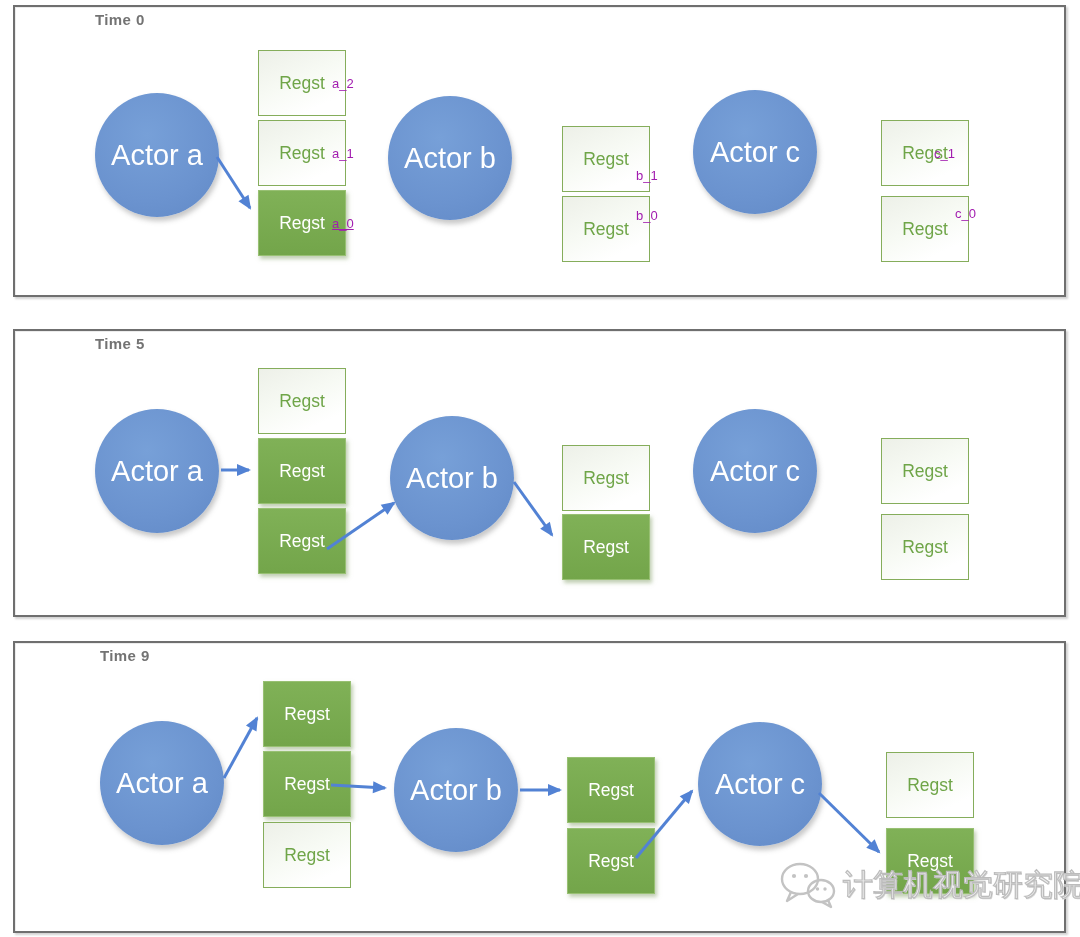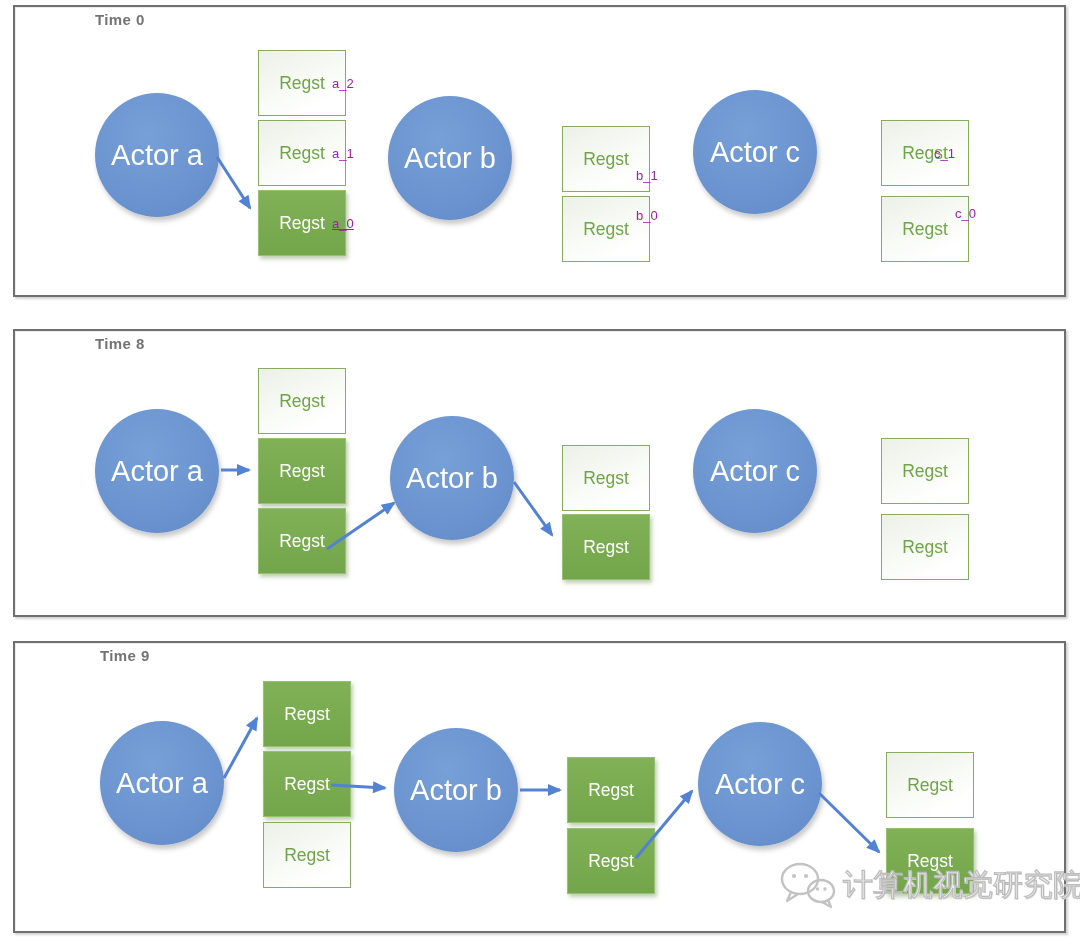--- a/index.html
+++ b/index.html
@@ -51,21 +51,21 @@
 </head>
 <body>
 
 <div class="canvas">
 
   <div class="panel" style="top:5px;height:288px;"></div>
   <div class="panel" style="top:329px;height:284px;"></div>
   <div class="panel" style="top:641px;height:288px;"></div>
 
   <div class="ptitle" style="left:95px;top:11px;">Time 0</div>
-  <div class="ptitle" style="left:95px;top:335px;">Time 8</div>
+  <div class="ptitle" style="left:95px;top:335px;">Time 5</div>
   <div class="ptitle" style="left:100px;top:647px;">Time 9</div>
 
   <div class="actor" style="left:95px;top:93px;">
       <span>Actor a</span>
     </div>
   <div class="actor" style="left:388px;top:96px;">
       <span>Actor b</span>
     </div>
   <div class="actor" style="left:693px;top:90px;">
       <span>Actor c</span>

